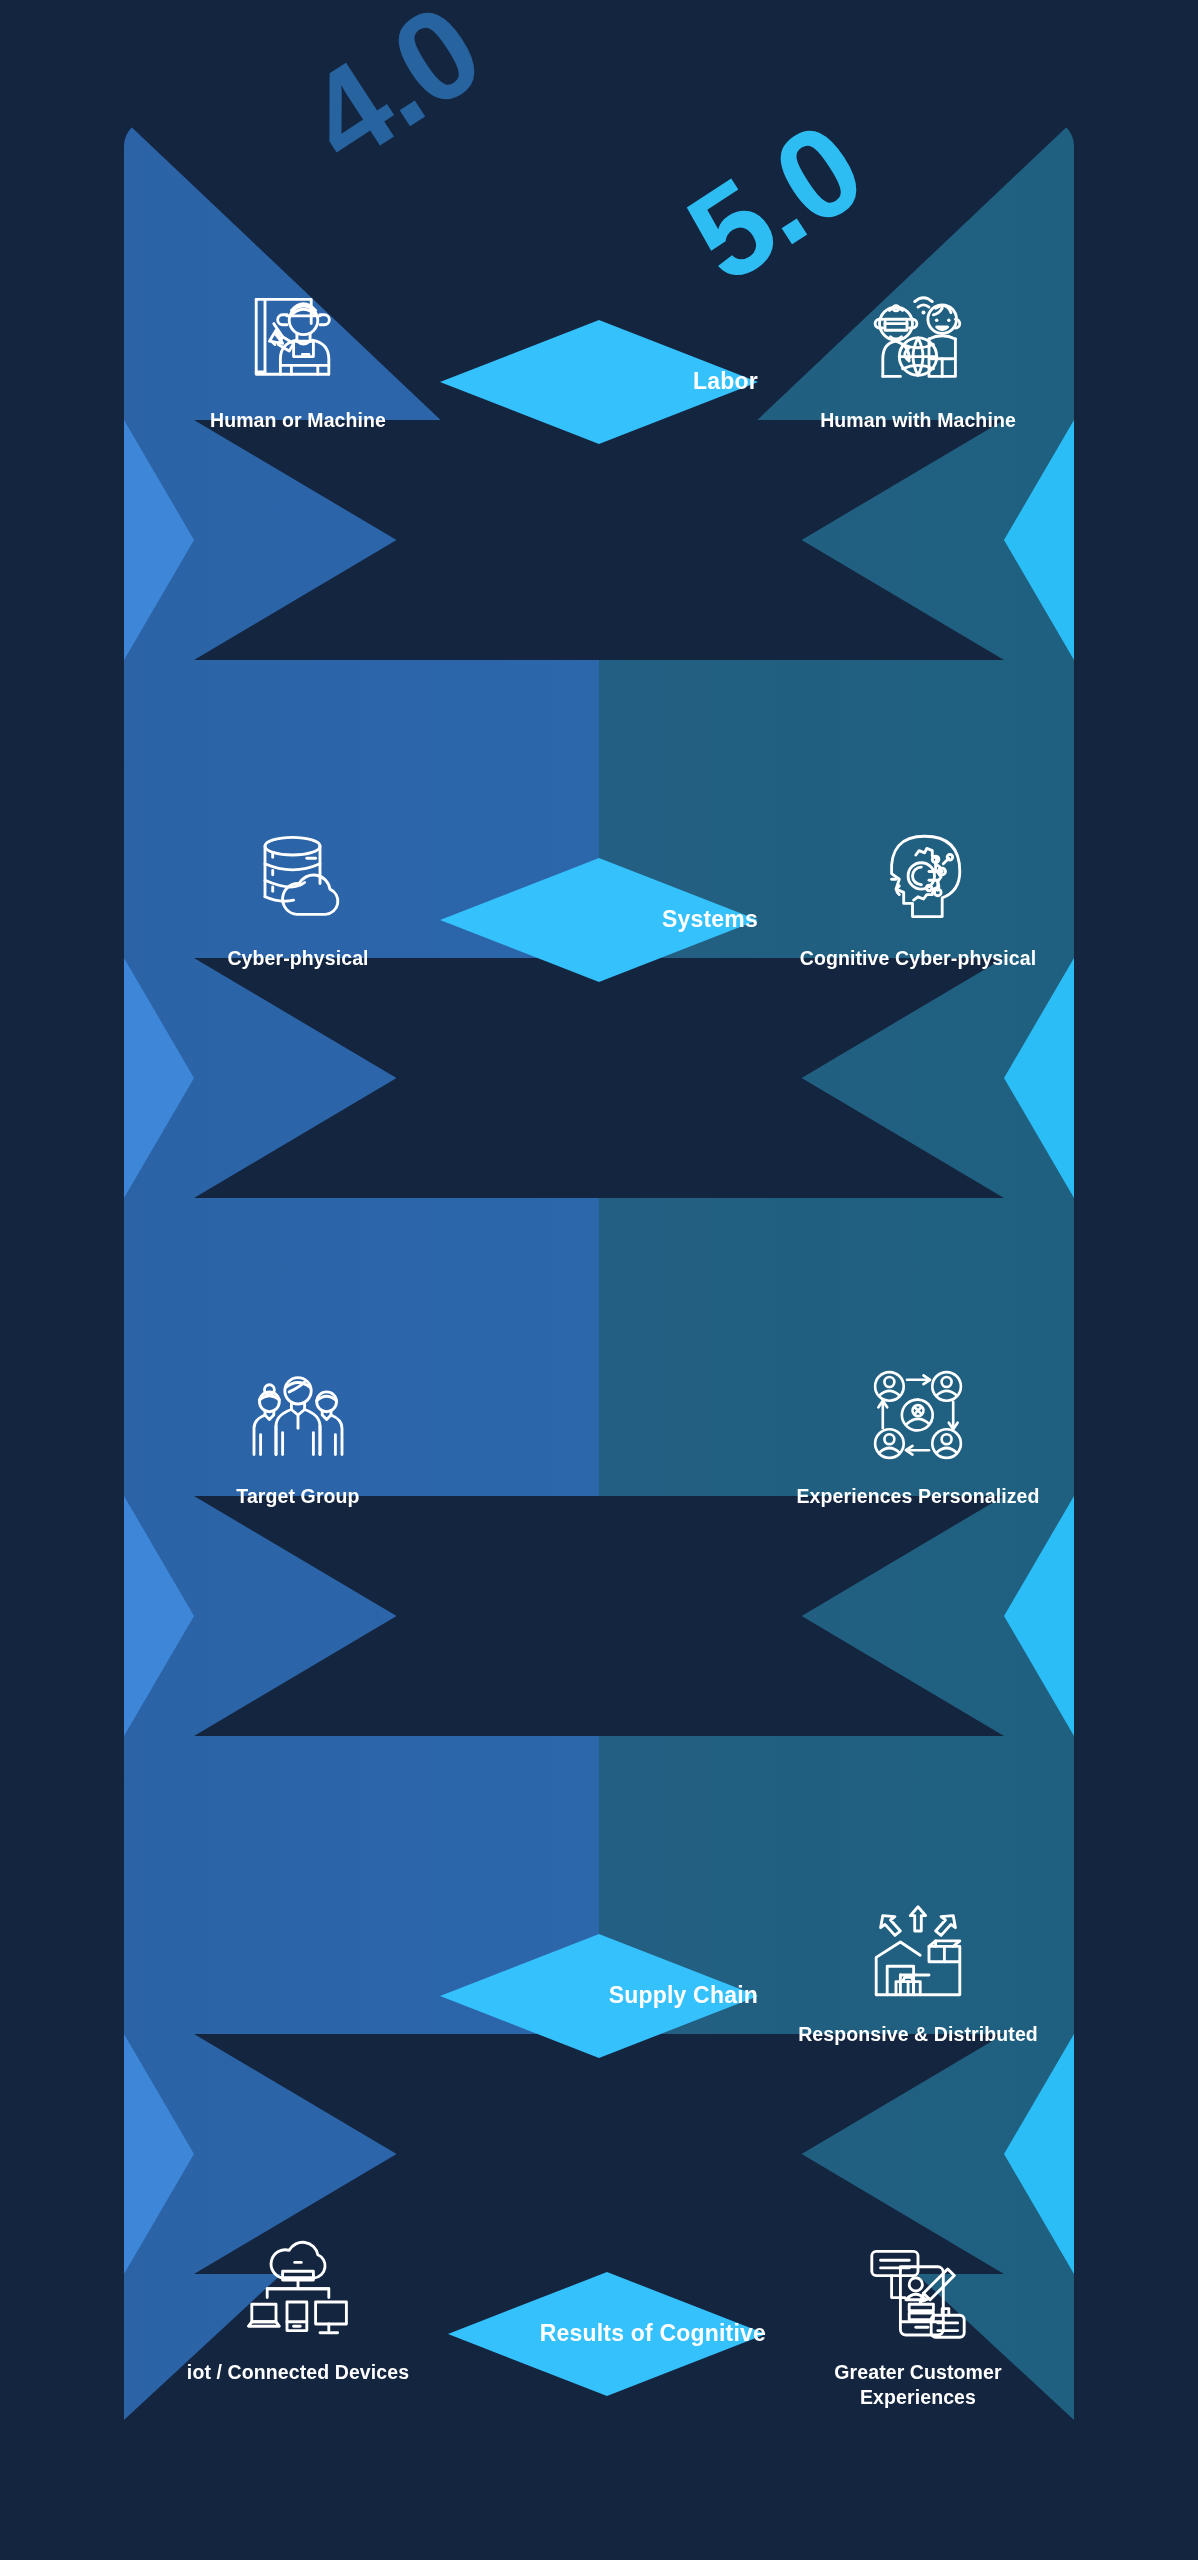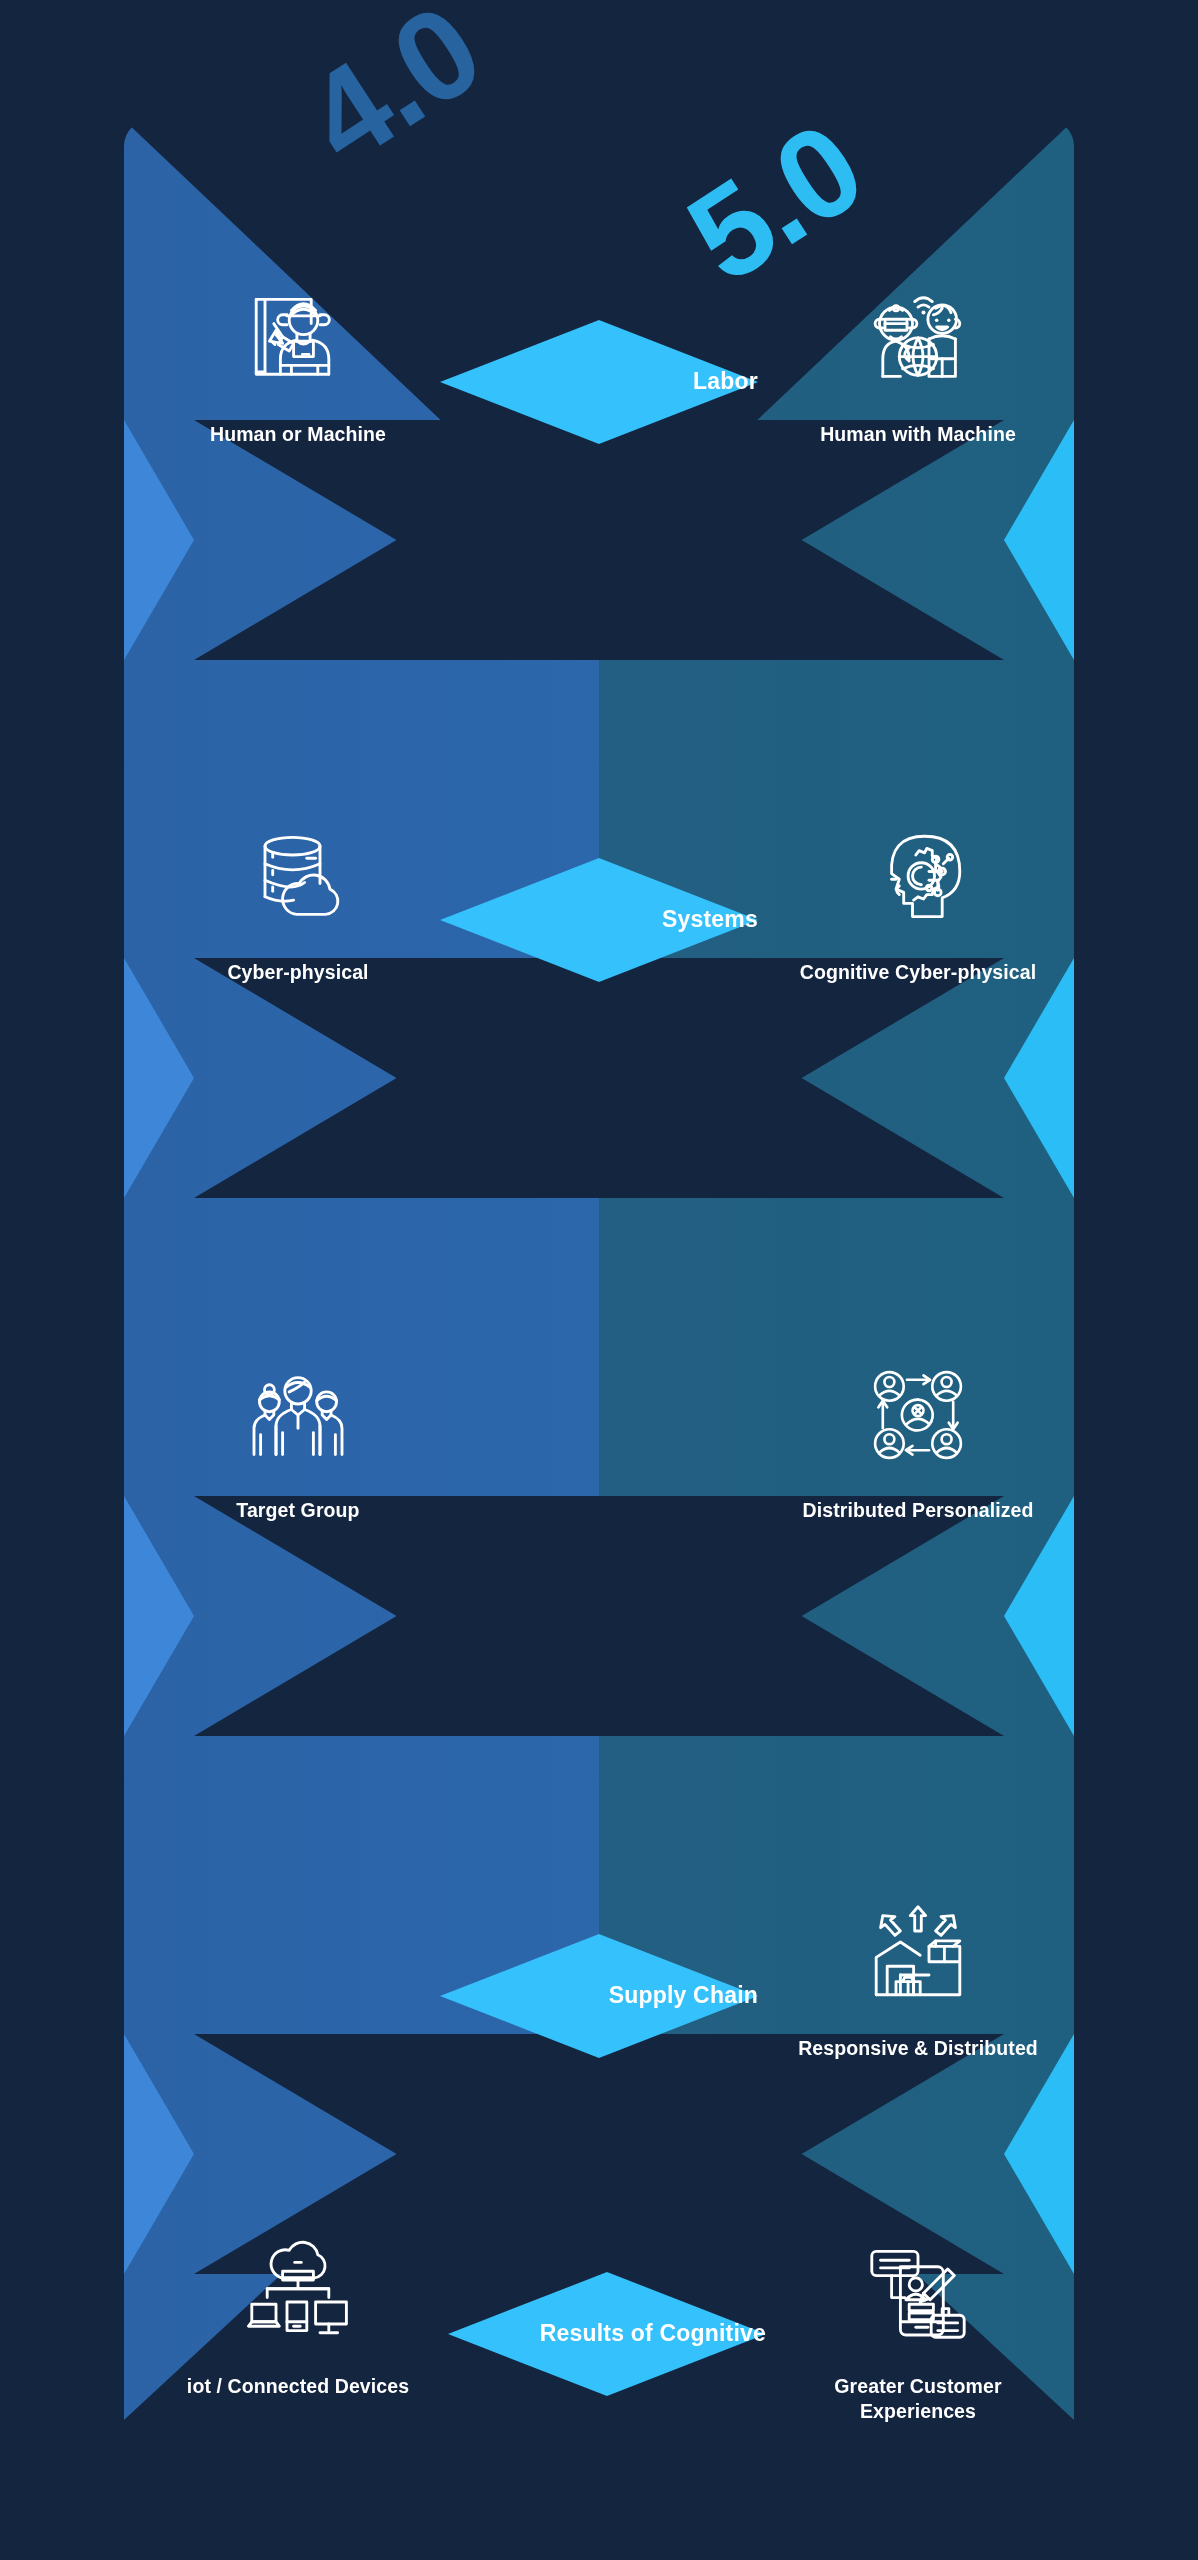--- a/index.html
+++ b/index.html
@@ -56,21 +56,21 @@
   .cell.left  { left: 128px; }
   .cell.right { left: 748px; }
 
   .icon-wrap {
     width: 120px; height: 118px;
     display: flex; align-items: center; justify-content: center;
   }
   .icon-wrap svg { width: 110px; height: 110px; display: block; }
 
   .cell-label {
-    margin-top: 24px;
+    margin-top: 10px;
     color: #ffffff;
     font-size: 19.5px;
     font-weight: 700;
     text-align: center;
     line-height: 1.30;
     max-width: 250px;
     letter-spacing: .1px;
   }
 
   
@@ -352,21 +352,21 @@
           <path d="M40 18 h20"></path>
             <path d="M55 14 l6 4 l-6 4"></path>
           <path d="M60 82 H40"></path>
             <path d="M45 78 l-6 4 l6 4"></path>
           <path d="M18 62 V38"></path>
             <path d="M14 43 l4 -6 l4 6"></path>
           <path d="M82 38 V62"></path>
             <path d="M78 57 l4 6 l4 -6"></path>
         </svg>
       </div>
-      <div class="cell-label">Distributed Personalized</div>
+      <div class="cell-label">Experiences Personalized</div>
     </div>
   </div>
 
   <div class="row" style="top:1894px">
 
     <div class="badge">
       <div class="dia"></div>
       <div class="txt">Supply Chain</div>
     </div>
 

